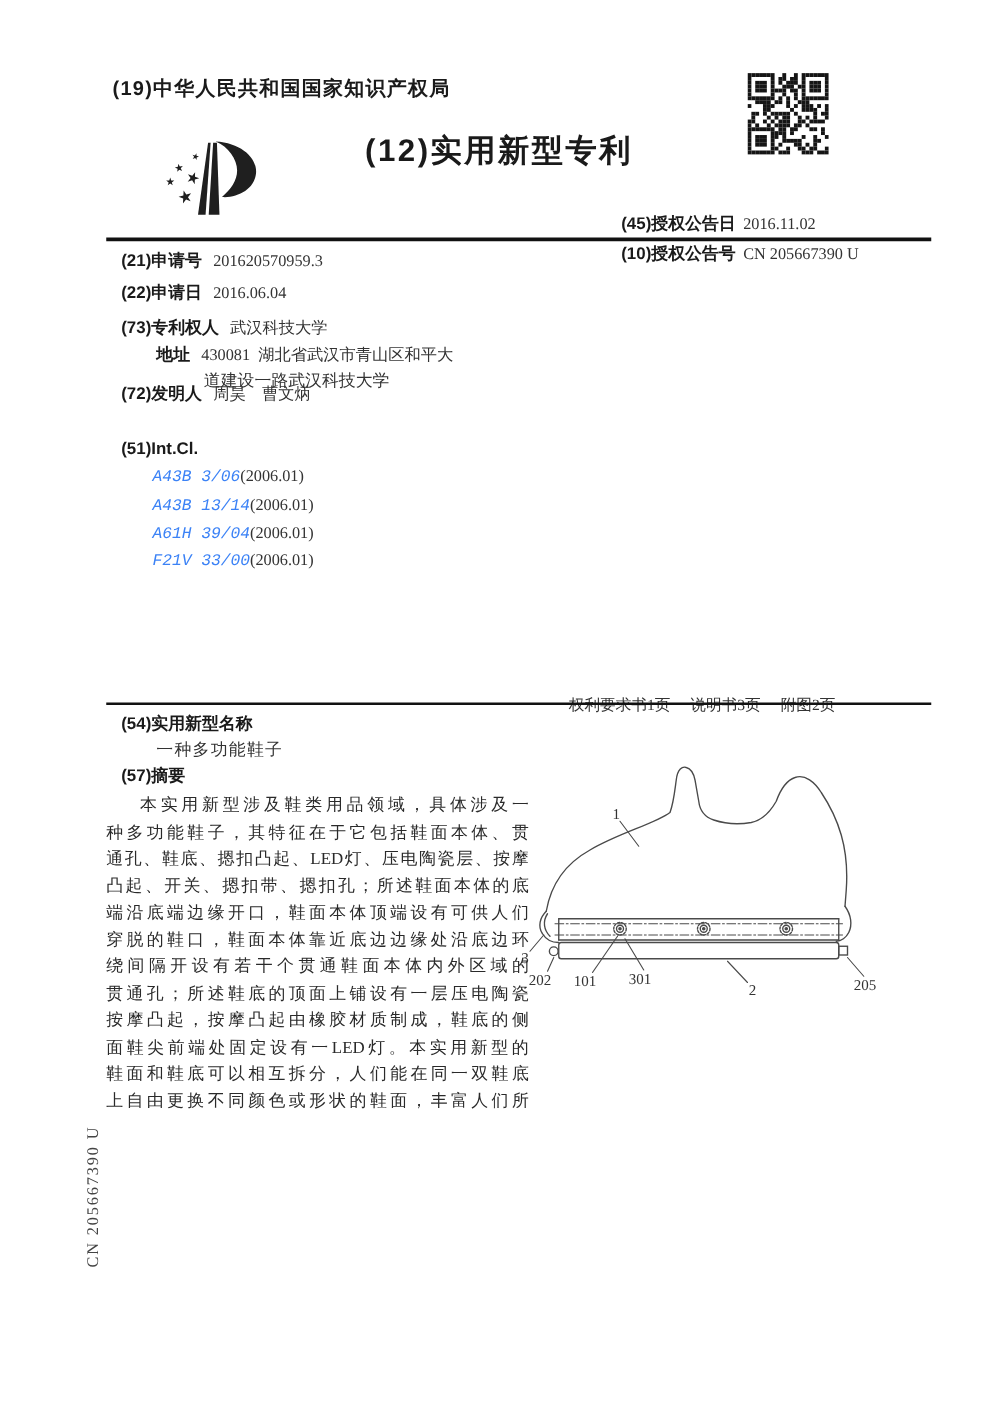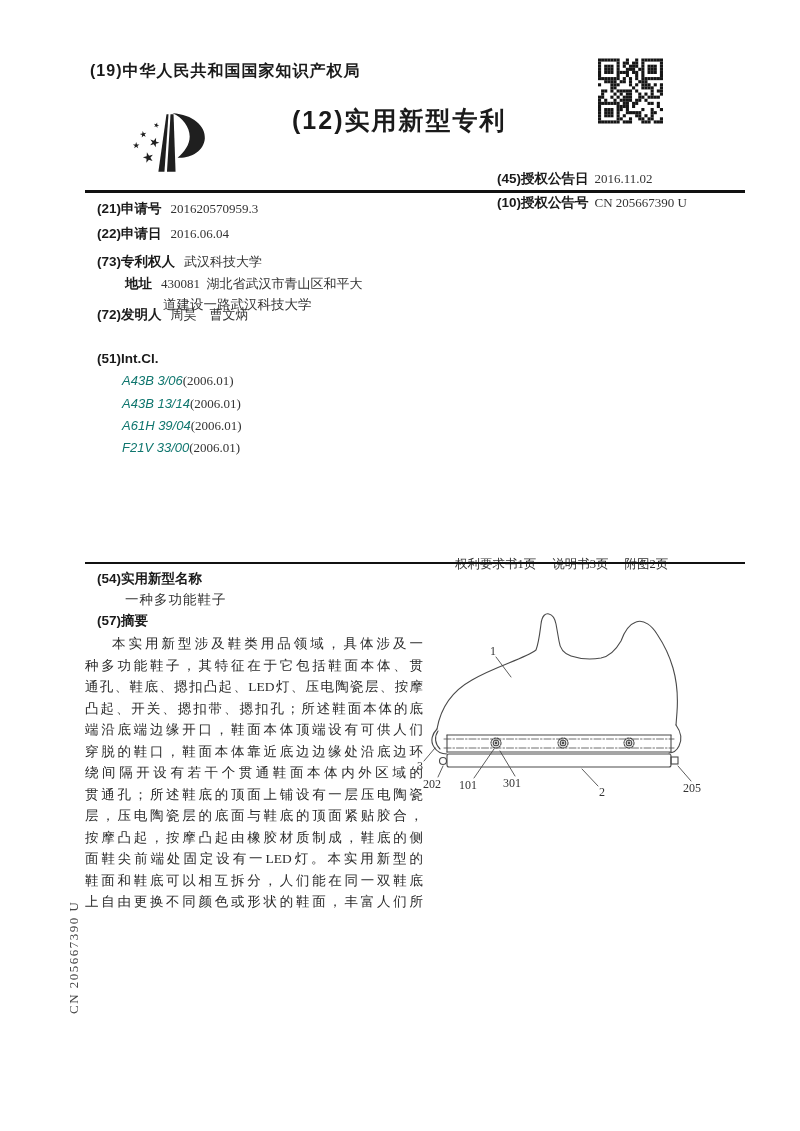--- a/index.html
+++ b/index.html
@@ -31,21 +31,21 @@
   .row .lbl { font-size:13.5px; }
   .row .val { margin-left:9px; font-size:13px; }
   .r21 { left:97px;  top:200px; }
   .r22 { left:97px;  top:225px; }
   .r73 { left:97px;  top:253px; }
   .raddr1 { left:125px; top:275px; }
   .raddr2 { left:163px; top:296px; font-size:13.5px; }
   .r72 { left:97px;  top:306px; }
   .r51 { left:97px;  top:351px; }
   .icl { left:122px; font-size:13px; }
-  .icl .code { font-style:italic; font-family:Liberation Sans, sans-serif; font-weight:500; color:#0f766e; }
+  .icl .code { font-style:italic; font-family:Liberation Mono, monospace; font-weight:500; color:#3b82f6; }
   .icl .ver  { color:#333; }
   .icl0 { top:373px; } .icl1 { top:396px; } .icl2 { top:418px; } .icl3 { top:440px; }
 
   .pages-line { left:455px; top:556px; font-size:12.5px; color:#333; }
   .pages-line span { margin-right:16px; }
   .pages-line span:last-child { margin-right:0; }
 
   .s54  { left:97px;  top:570px; font-size:13.5px; }
   .title{ left:125px; top:591px; font-size:13.5px; color:#333; letter-spacing:1px; }
   .s57  { left:97px;  top:612px; font-size:13.5px; }
@@ -386,21 +386,20 @@
 
   <div class="abs abstract">
     <span class="ln first">本实用新型涉及鞋类用品领域，具体涉及一</span>
     <span class="ln">种多功能鞋子，其特征在于它包括鞋面本体、贯</span>
     <span class="ln">通孔、鞋底、摁扣凸起、LED灯、压电陶瓷层、按摩</span>
     <span class="ln">凸起、开关、摁扣带、摁扣孔；所述鞋面本体的底</span>
     <span class="ln">端沿底端边缘开口，鞋面本体顶端设有可供人们</span>
     <span class="ln">穿脱的鞋口，鞋面本体靠近底边边缘处沿底边环</span>
     <span class="ln">绕间隔开设有若干个贯通鞋面本体内外区域的</span>
     <span class="ln">贯通孔；所述鞋底的顶面上铺设有一层压电陶瓷</span>
-    <span class="ln">层，压电陶瓷层的底面与鞋底的顶面紧贴胶合，</span>
     <span class="ln">按摩凸起，按摩凸起由橡胶材质制成，鞋底的侧</span>
     <span class="ln">面鞋尖前端处固定设有一LED灯。本实用新型的</span>
     <span class="ln">鞋面和鞋底可以相互拆分，人们能在同一双鞋底</span>
     <span class="ln">上自由更换不同颜色或形状的鞋面，丰富人们所</span>
   </div>
 
   <svg class="abs figure" viewBox="0 0 315 205">
     <g fill="none" stroke="#4a4a4a" stroke-width="1.1" stroke-linecap="round">
 
       <path d="M29,131 C33,108 46,92 64,82 C88,68 116,61 128,52 C131,44 132,33 133,26 C134,17 138,15 141,16 C145,17 147,21 148,26 L151,43 C152,52 157,56 163,58 C172,61 181,62 193,60 C203,58 209,50 213,43 C217,32 222,26 228,24 C236,21 244,28 249,36 C255,45 261,56 265,70 C269,84 270,100 269,114 L268,127"></path>

